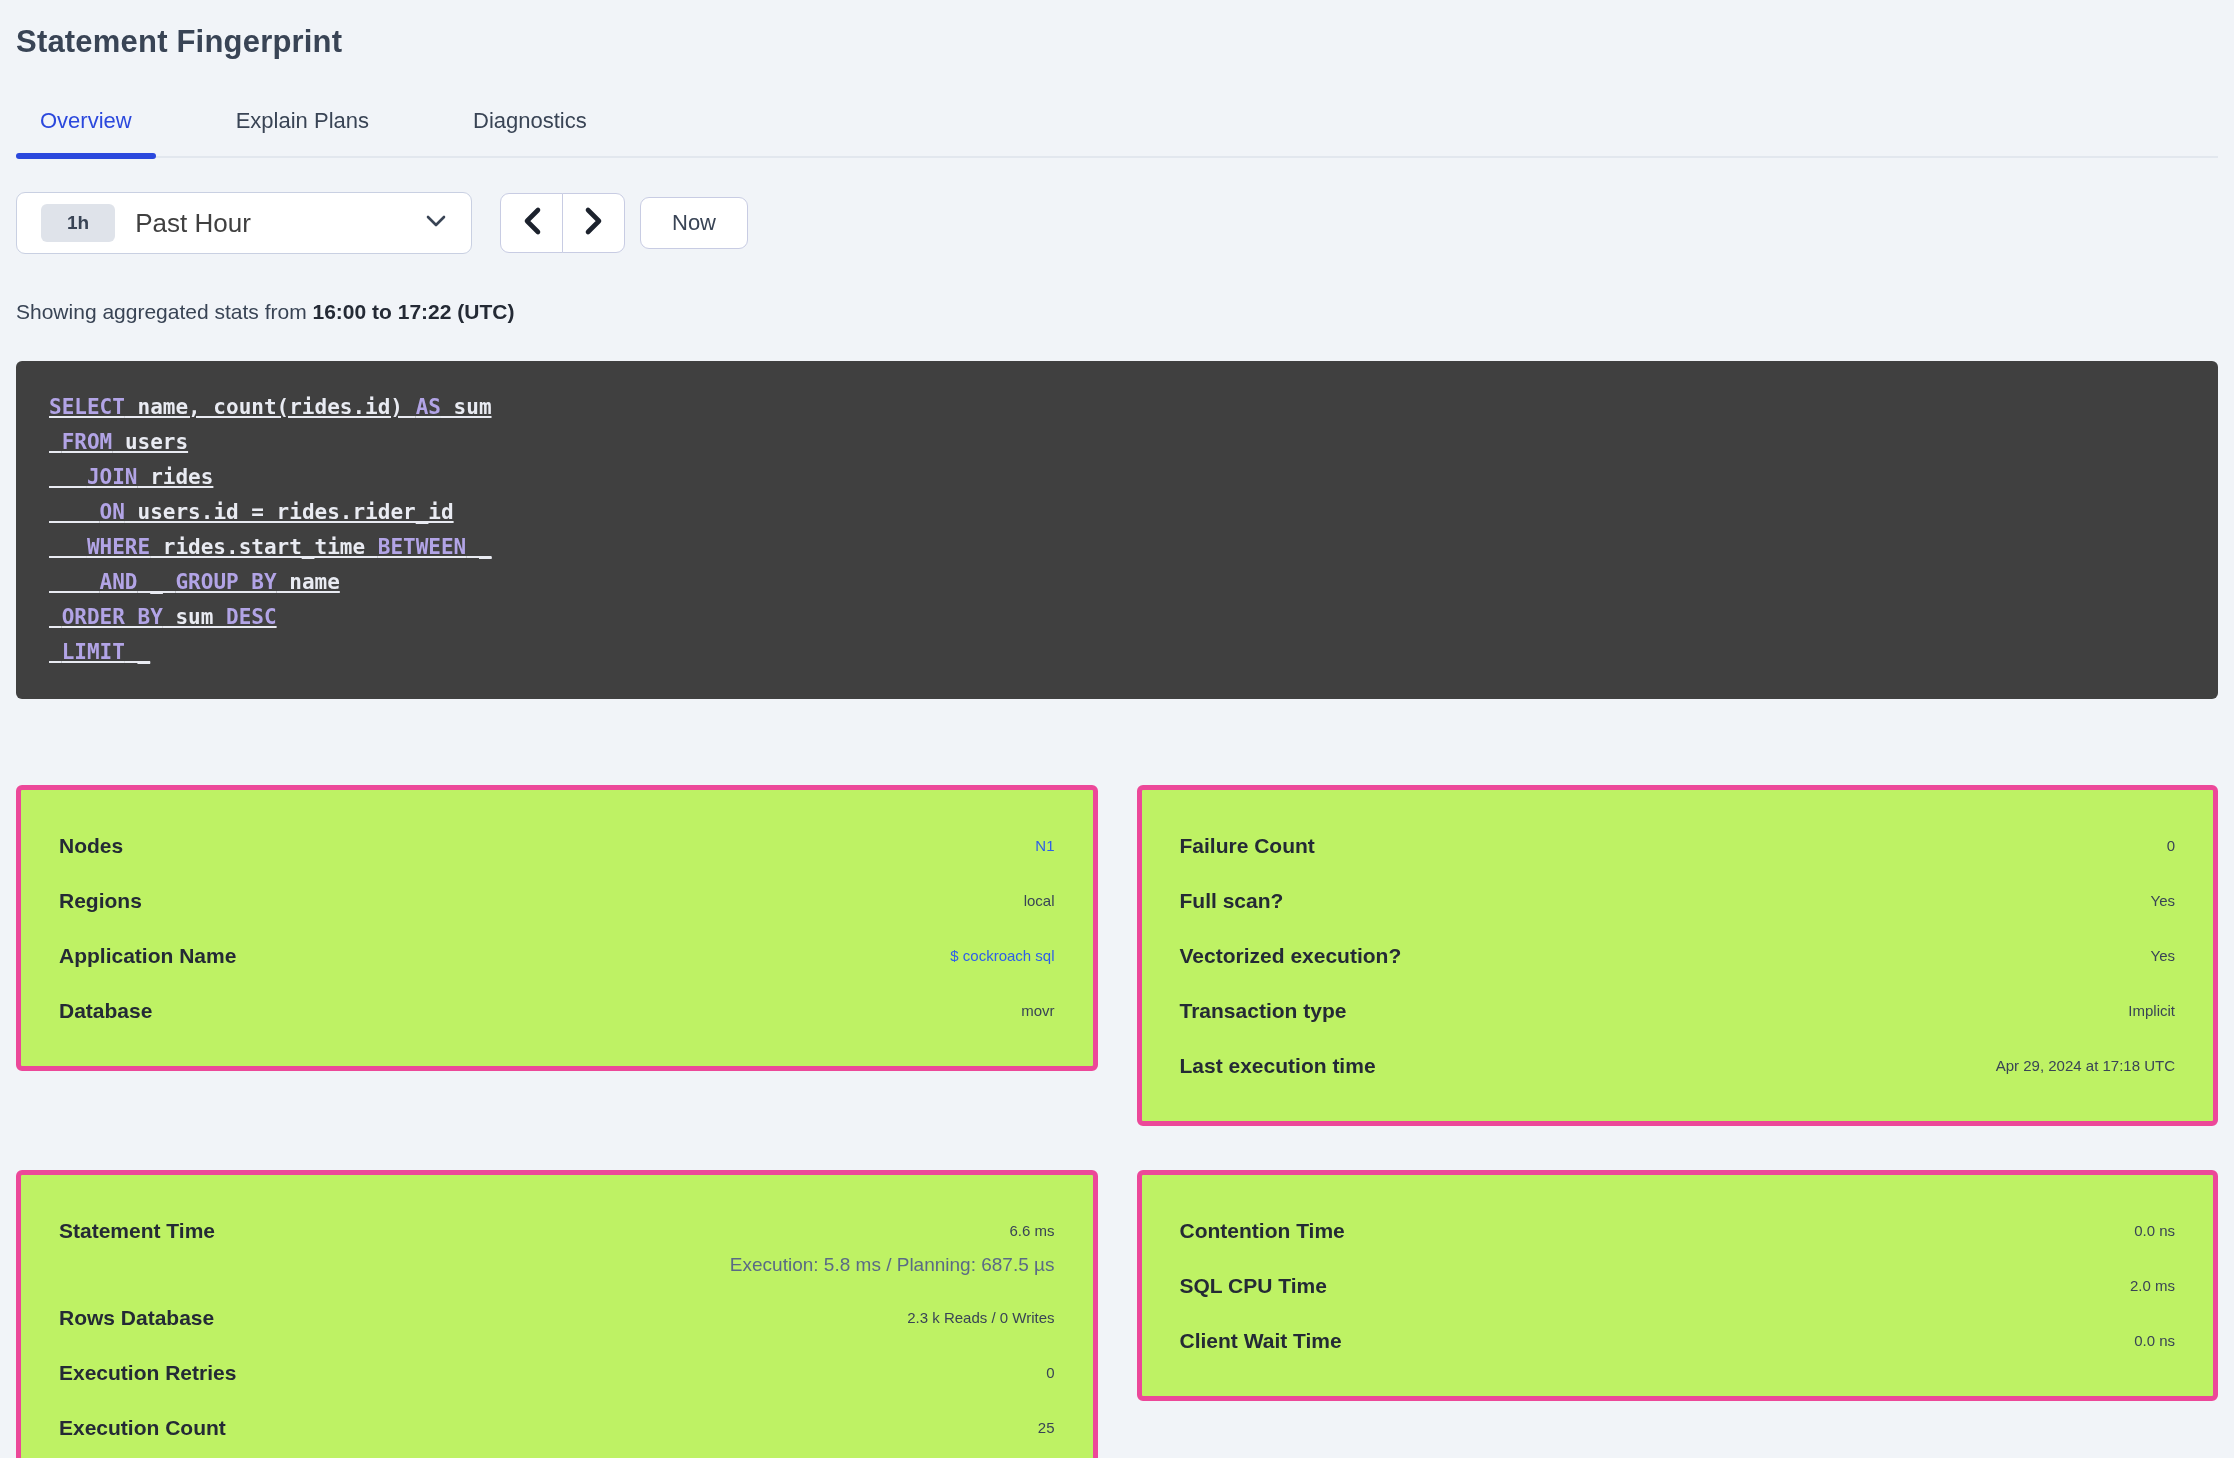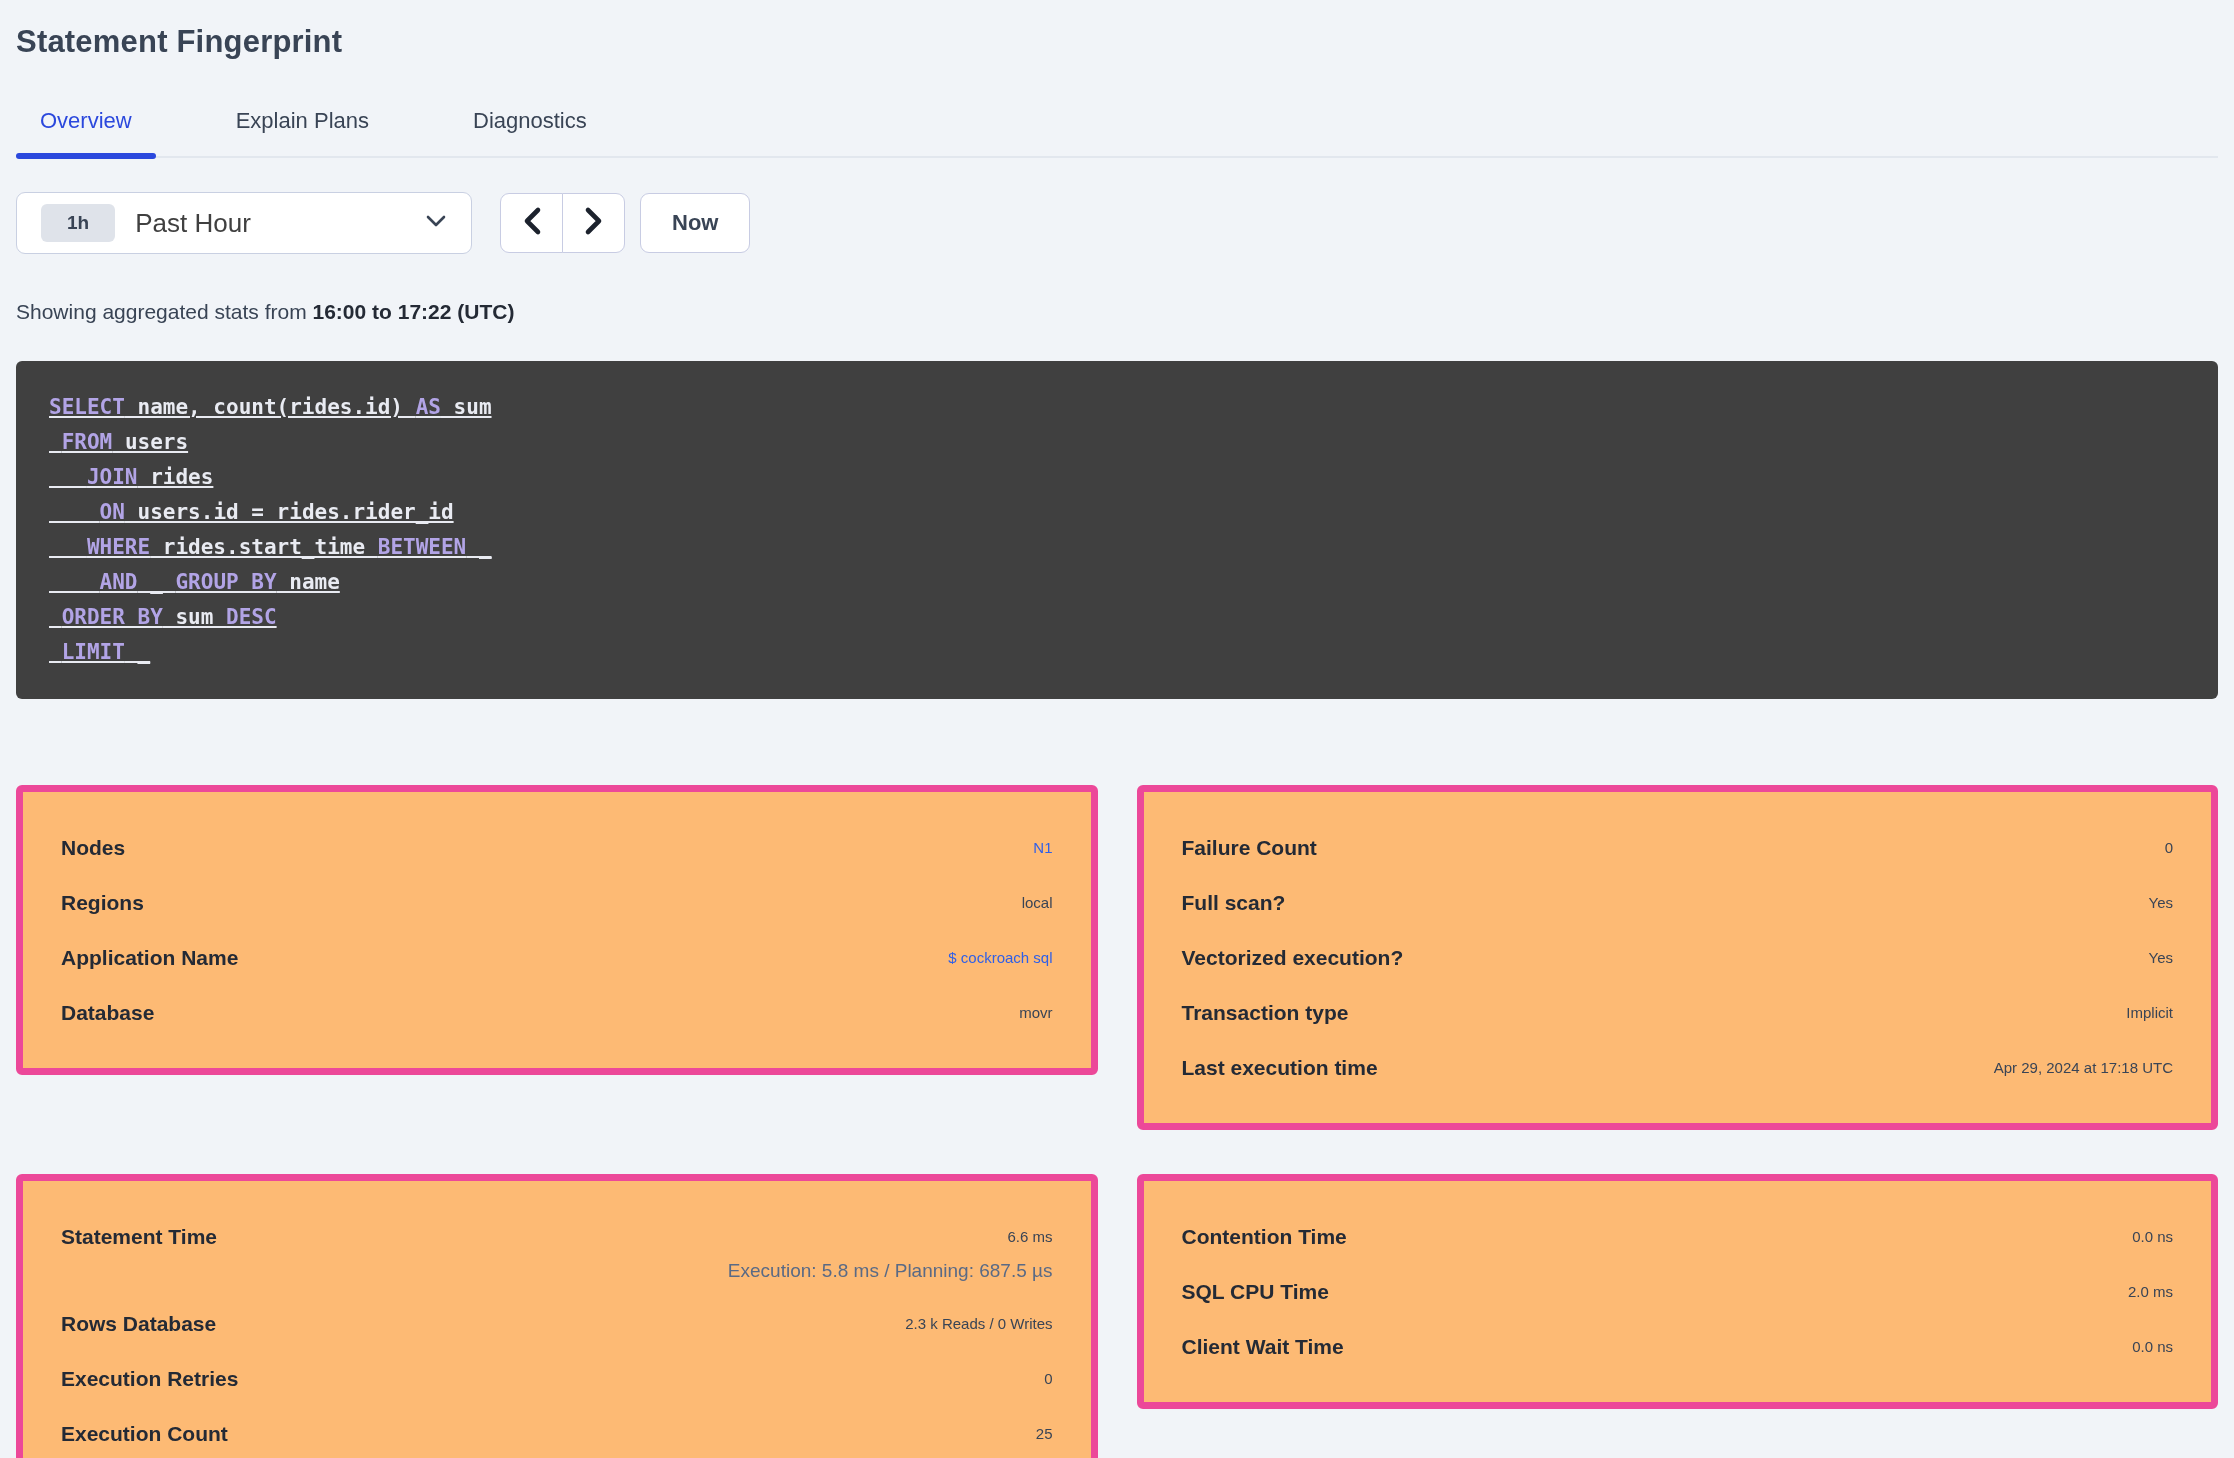--- a/index.html
+++ b/index.html
@@ -71,27 +71,27 @@
     width: 63px; height: 60px;
     background: #fff;
     border: 1px solid #c8cce3;
     display: flex; align-items: center; justify-content: center;
     cursor: pointer;
   }
   .nav-btn.prev { border-radius: 9px 0 0 9px; }
   .nav-btn.next { border-radius: 0 9px 9px 0; margin-left: -1px; }
   .now-btn {
     margin-left: 15px;
-    height: 60px;
+    height: 52px;
     padding: 0 31px;
     background: #fff;
     border: 1px solid #c8cce3;
     border-radius: 9px;
     font-size: 22px;
-    font-weight: 700;
+    font-weight: 400;
     color: #394455;
     display: flex; align-items: center;
     cursor: pointer;
     font-family: "Liberation Sans", sans-serif;
   }
 
   
   .stats-line { margin-top: 46px; font-size: 21px; color: #394455; }
   .stats-line b { color: #242a35; font-weight: 700; }
 
@@ -114,22 +114,22 @@
   
   .cards-grid {
     display: grid;
     grid-template-columns: 1fr 1fr;
     column-gap: 39px;
     row-gap: 44px;
     margin-top: 86px;
     align-items: start;
   }
   .card {
-    background: #fdba74;
-    border: 7px solid #ec4899;
+    background: #bef264;
+    border: 5px solid #ec4899;
     border-radius: 6px;
     padding: 28px 38px;
   }
   .stat-row {
     display: flex;
     justify-content: space-between;
     align-items: flex-start;
     padding: 14px 0;
   }
   .stat-label {

